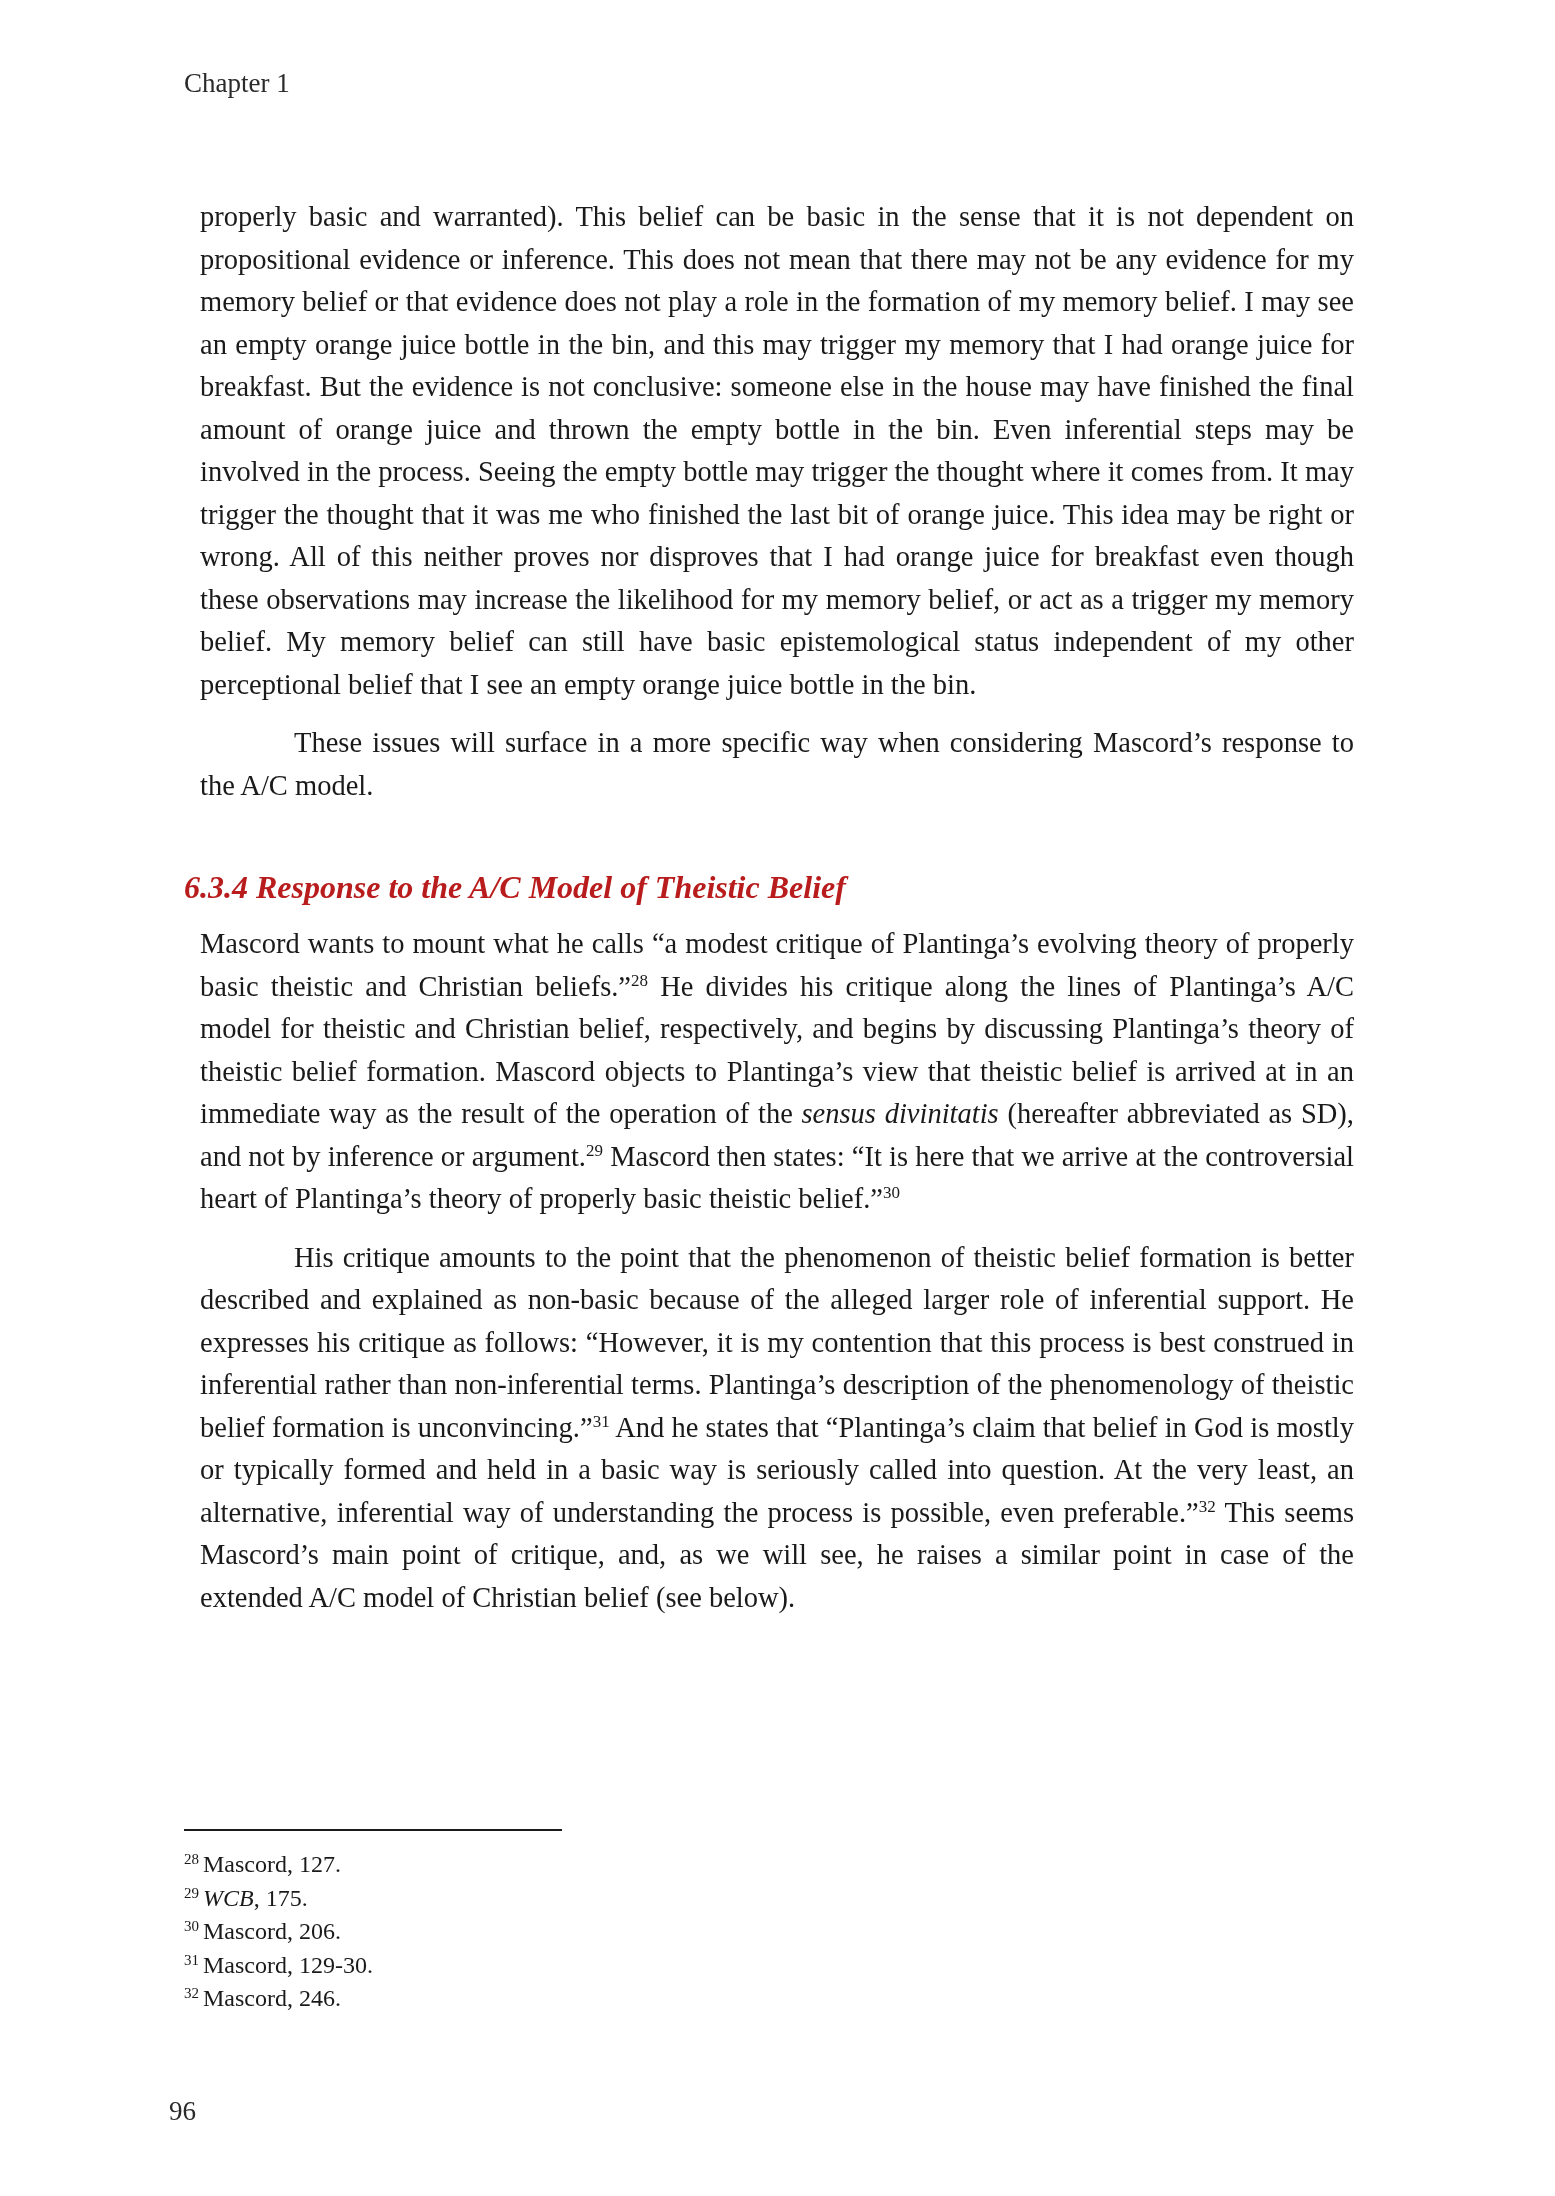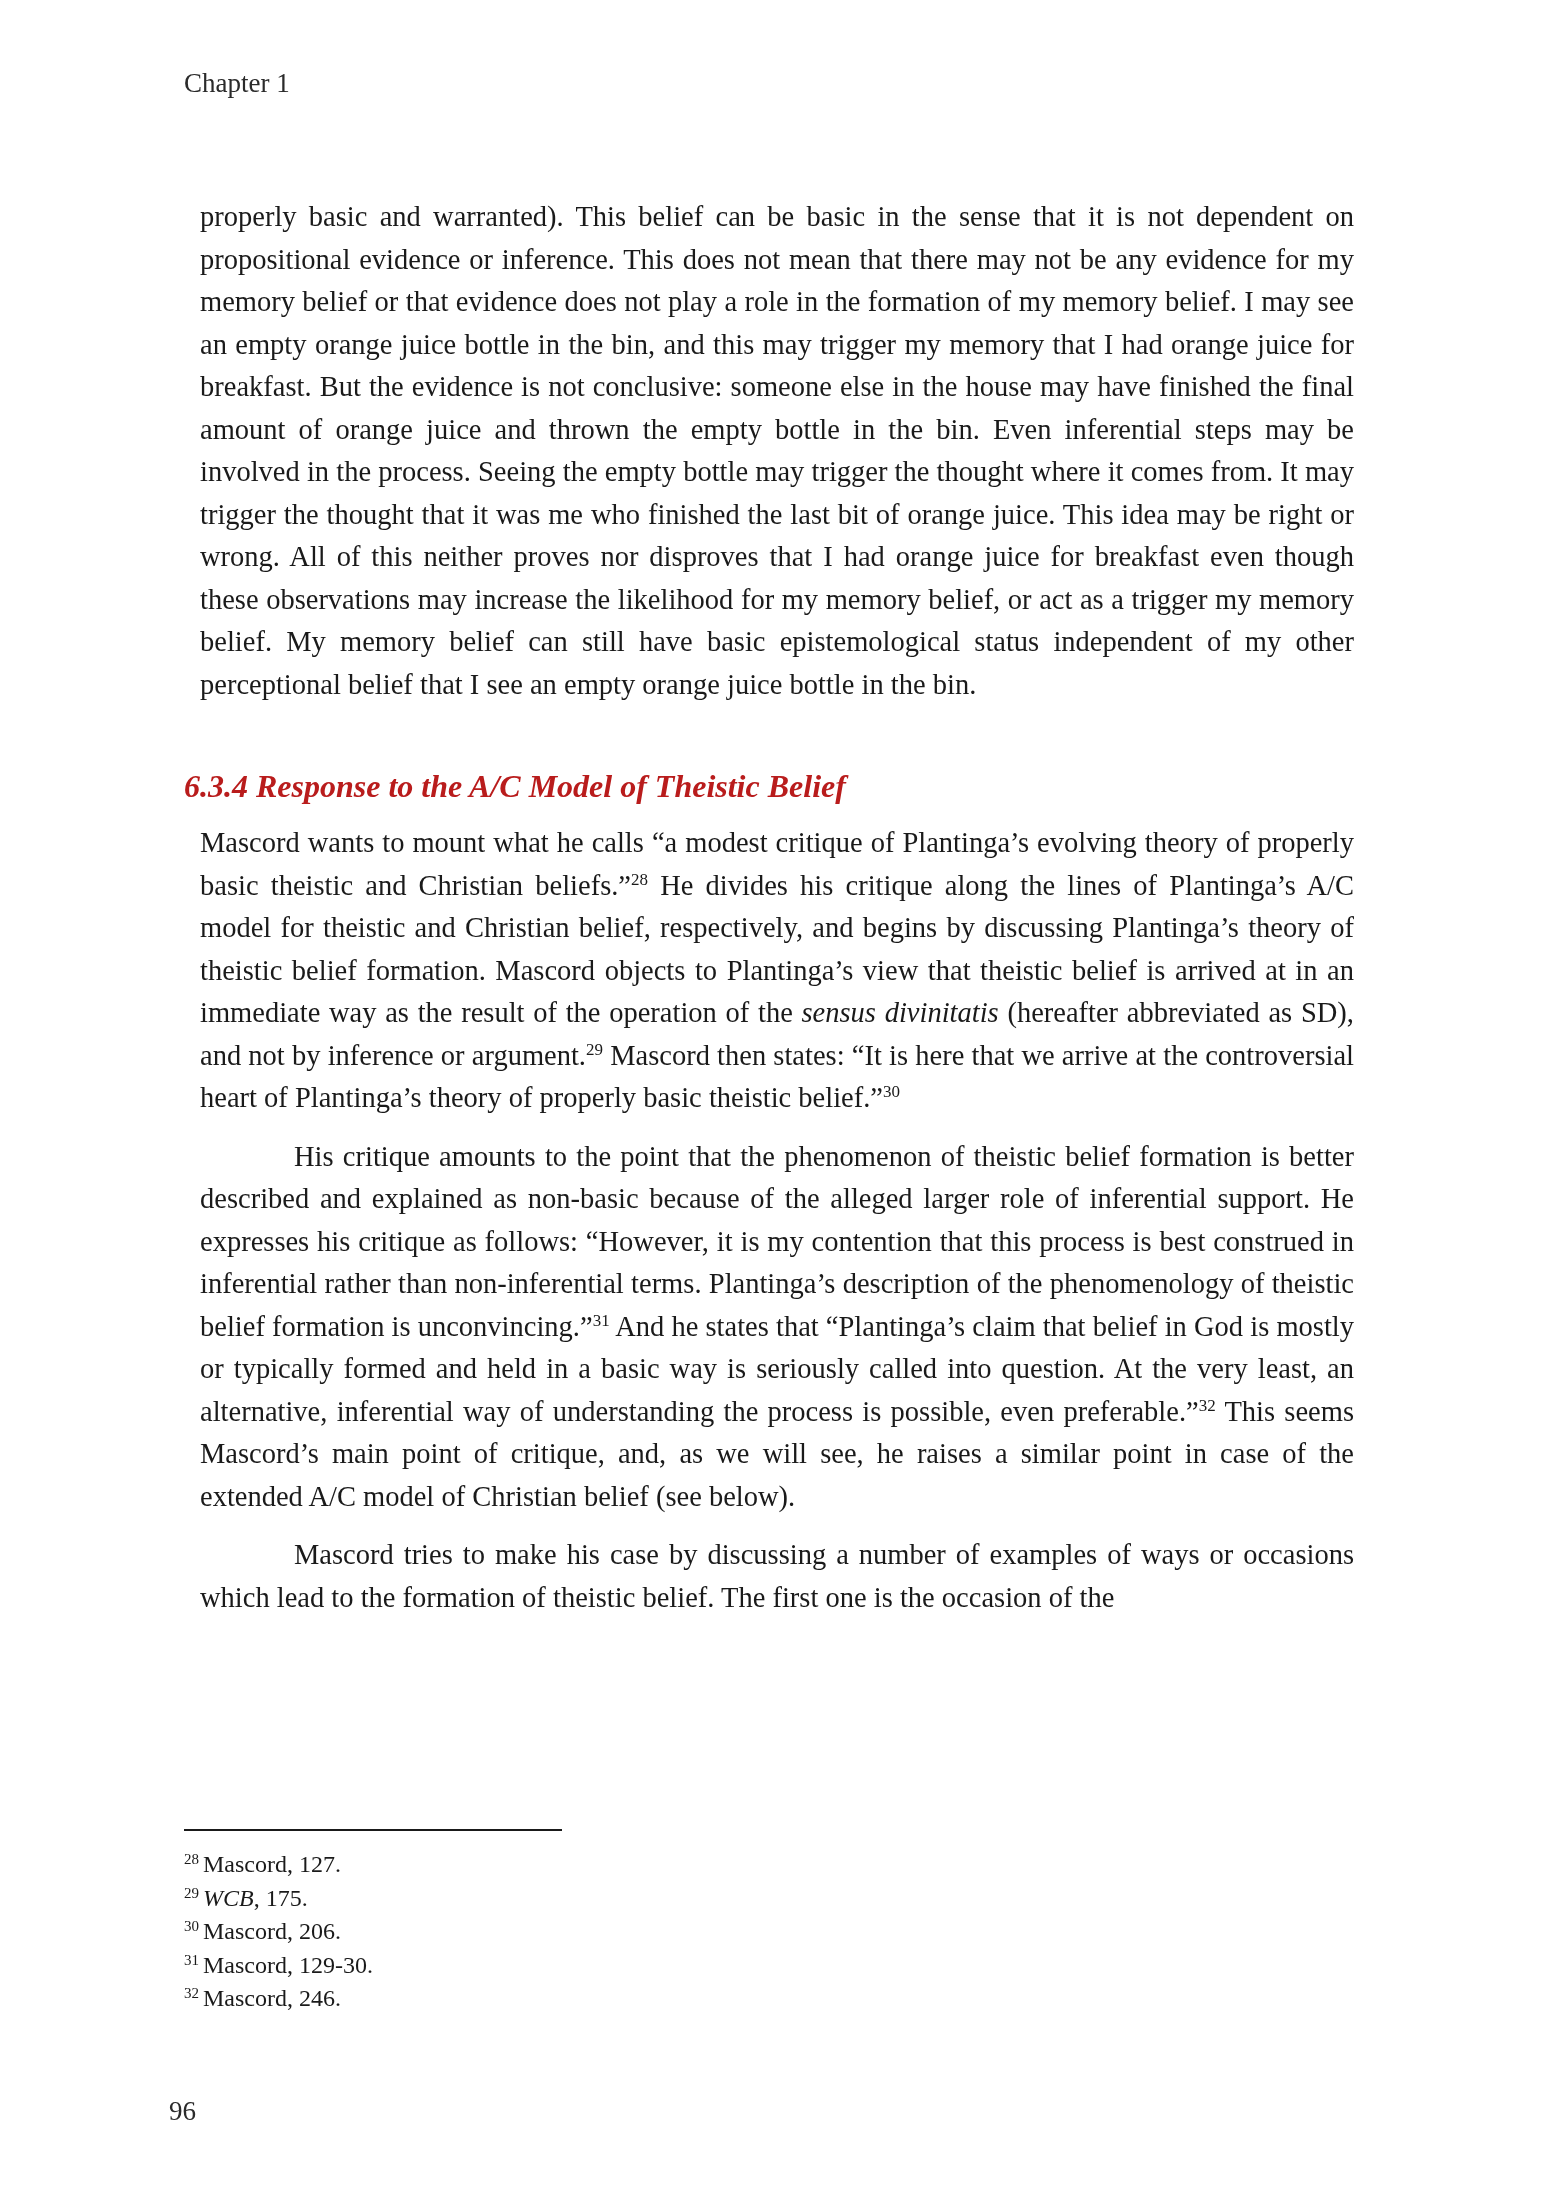--- a/index.html
+++ b/index.html
@@ -79,32 +79,32 @@
     color: #2b2b2b;
   }
 </style>
 </head>
 <body>
 
 <div class="running-head">Chapter 1</div>
 
 <div class="body-text">
   <p class="para">properly basic and warranted). This belief can be basic in the sense that it is not dependent on propositional evidence or inference. This does not mean that there may not be any evidence for my memory belief or that evidence does not play a role in the formation of my memory belief. I may see an empty orange juice bottle in the bin, and this may trigger my memory that I had orange juice for breakfast. But the evidence is not conclusive: someone else in the house may have finished the final amount of orange juice and thrown the empty bottle in the bin. Even inferential steps may be involved in the process. Seeing the empty bottle may trigger the thought where it comes from. It may trigger the thought that it was me who finished the last bit of orange juice. This idea may be right or wrong. All of this neither proves nor disproves that I had orange juice for breakfast even though these observations may increase the likelihood for my memory belief, or act as a trigger my memory belief. My memory belief can still have basic epistemological status independent of my other perceptional belief that I see an empty orange juice bottle in the bin.</p>
+  <p class="para indent">These issues will surface in a more specific way when considering Mascord’s response to the A/C model.</p>
 
   <h3 class="heading">6.3.4 Response to the A/C Model of Theistic Belief</h3>
 
   <p class="para">
     <span>Mascord wants to mount what he calls “a modest critique of Plantinga’s evolving theory of properly basic theistic and Christian beliefs.”</span><sup class="fnref">28</sup><span> He divides his critique along the lines of Plantinga’s A/C model for theistic and Christian belief, respectively, and begins by discussing Plantinga’s theory of theistic belief formation. Mascord objects to Plantinga’s view that theistic belief is arrived at in an immediate way as the result of the operation of the </span><em>sensus divinitatis</em><span> (hereafter abbreviated as SD), and not by inference or argument.</span><sup class="fnref">29</sup><span> Mascord then states: “It is here that we arrive at the controversial heart of Plantinga’s theory of properly basic theistic belief.”</span><sup class="fnref">30</sup>
   </p>
 
   <p class="para indent">
     <span>His critique amounts to the point that the phenomenon of theistic belief formation is better described and explained as non-basic because of the alleged larger role of inferential support. He expresses his critique as follows: “However, it is my contention that this process is best construed in inferential rather than non-inferential terms. Plantinga’s description of the phenomenology of theistic belief formation is unconvincing.”</span><sup class="fnref">31</sup><span> And he states that “Plantinga’s claim that belief in God is mostly or typically formed and held in a basic way is seriously called into question. At the very least, an alternative, inferential way of understanding the process is possible, even preferable.”</span><sup class="fnref">32</sup><span> This seems Mascord’s main point of critique, and, as we will see, he raises a similar point in case of the extended A/C model of Christian belief (see below).</span>
   </p>
 
-  <p class="para indent">Mascord tries to make his case by discussing a number of examples of ways or occasions which lead to the formation of theistic belief. The first one is the occasion of the</p>
 </div>
 
 <div class="footnote-rule"></div>
 
 <div class="footnotes">
   <div class="footnote"><sup>28</sup><em></em><span>Mascord, 127.</span></div>
   <div class="footnote"><sup>29</sup><em>WCB</em><span>, 175.</span></div>
   <div class="footnote"><sup>30</sup><em></em><span>Mascord, 206.</span></div>
   <div class="footnote"><sup>31</sup><em></em><span>Mascord, 129-30.</span></div>
   <div class="footnote"><sup>32</sup><em></em><span>Mascord, 246.</span></div>

